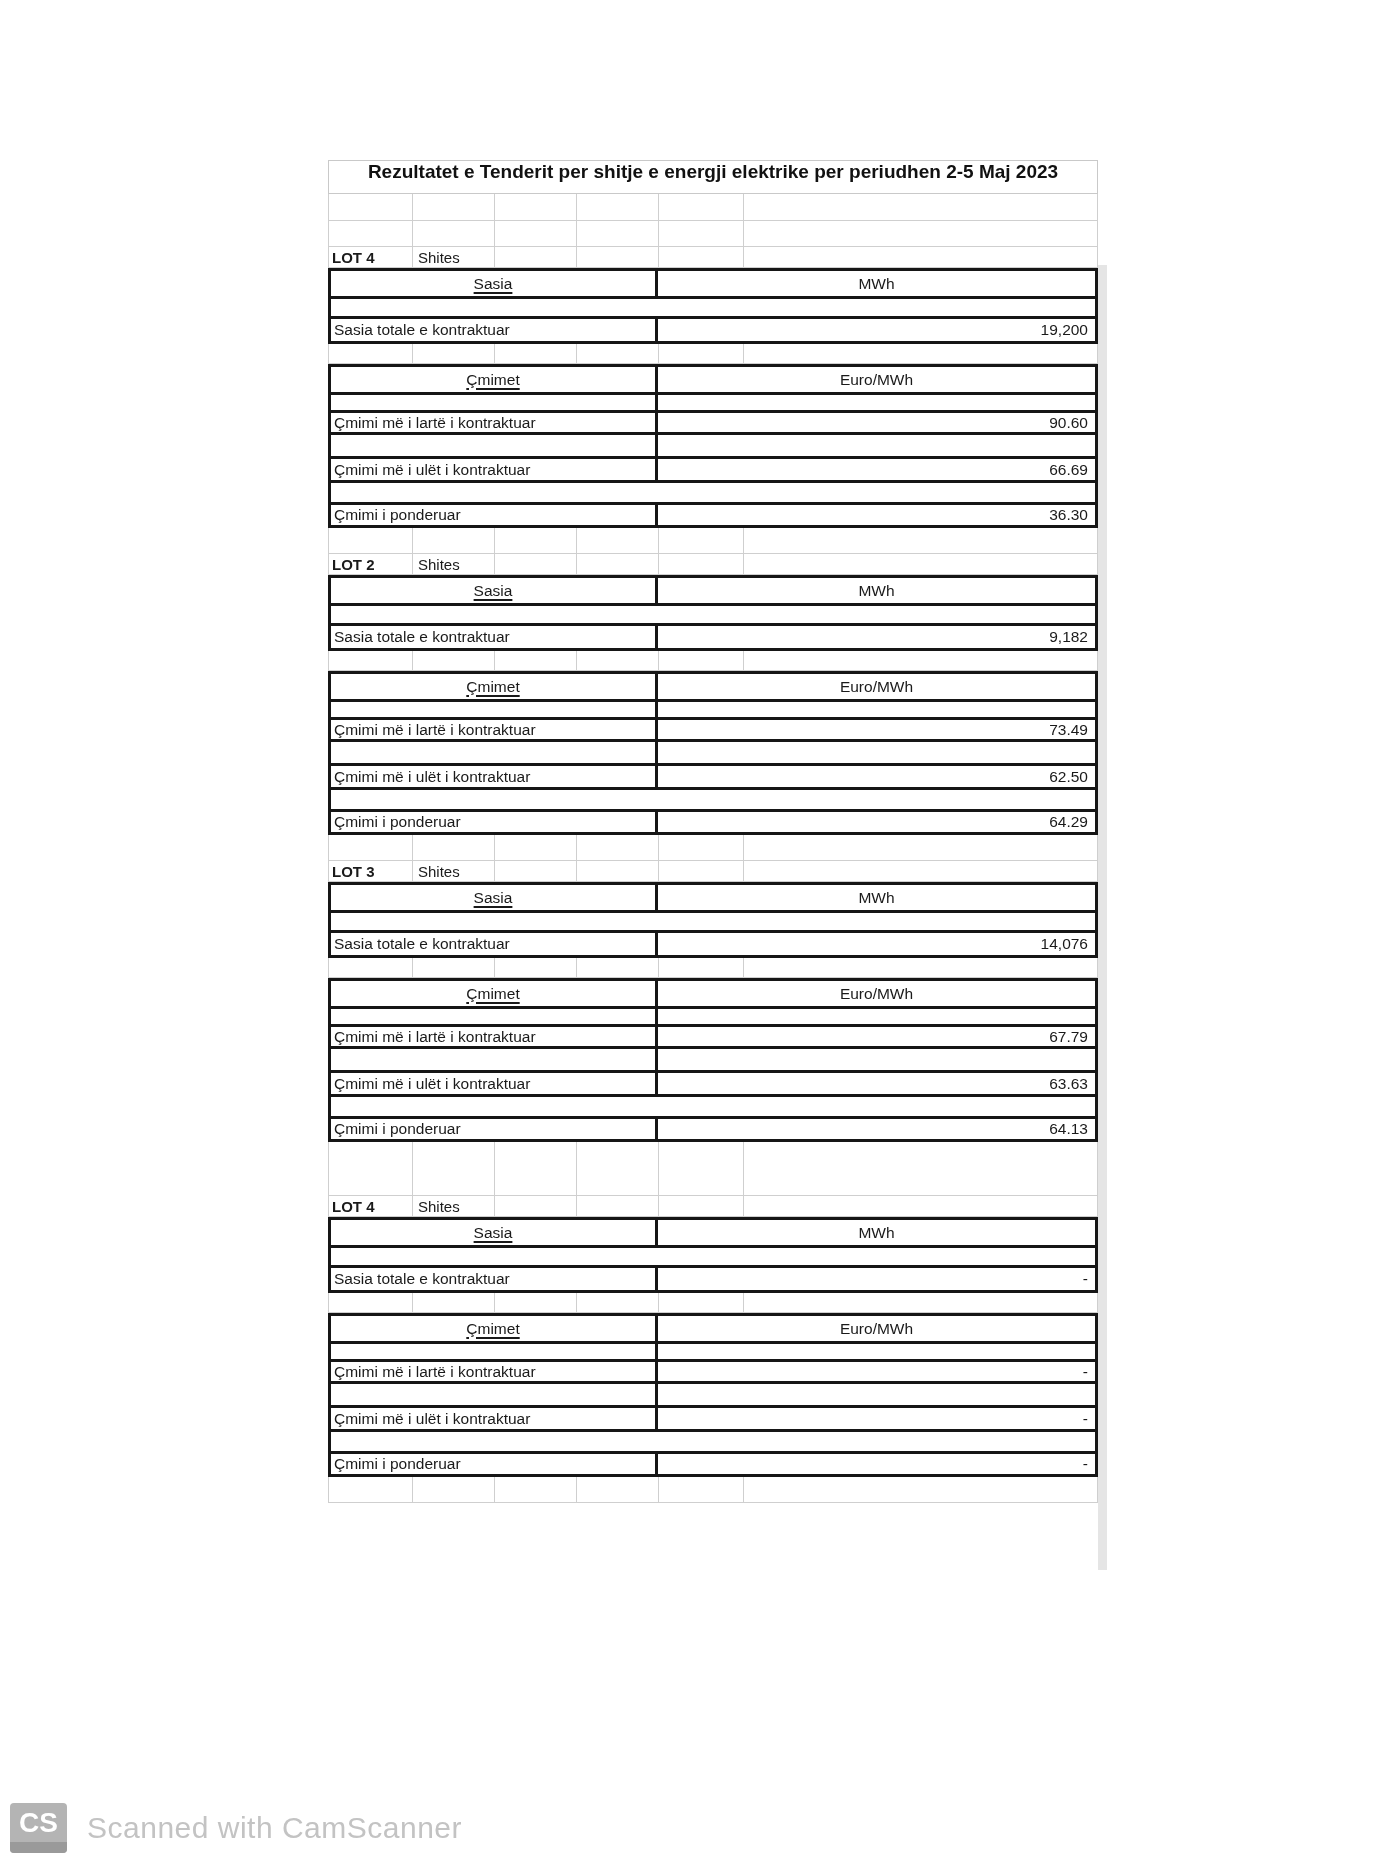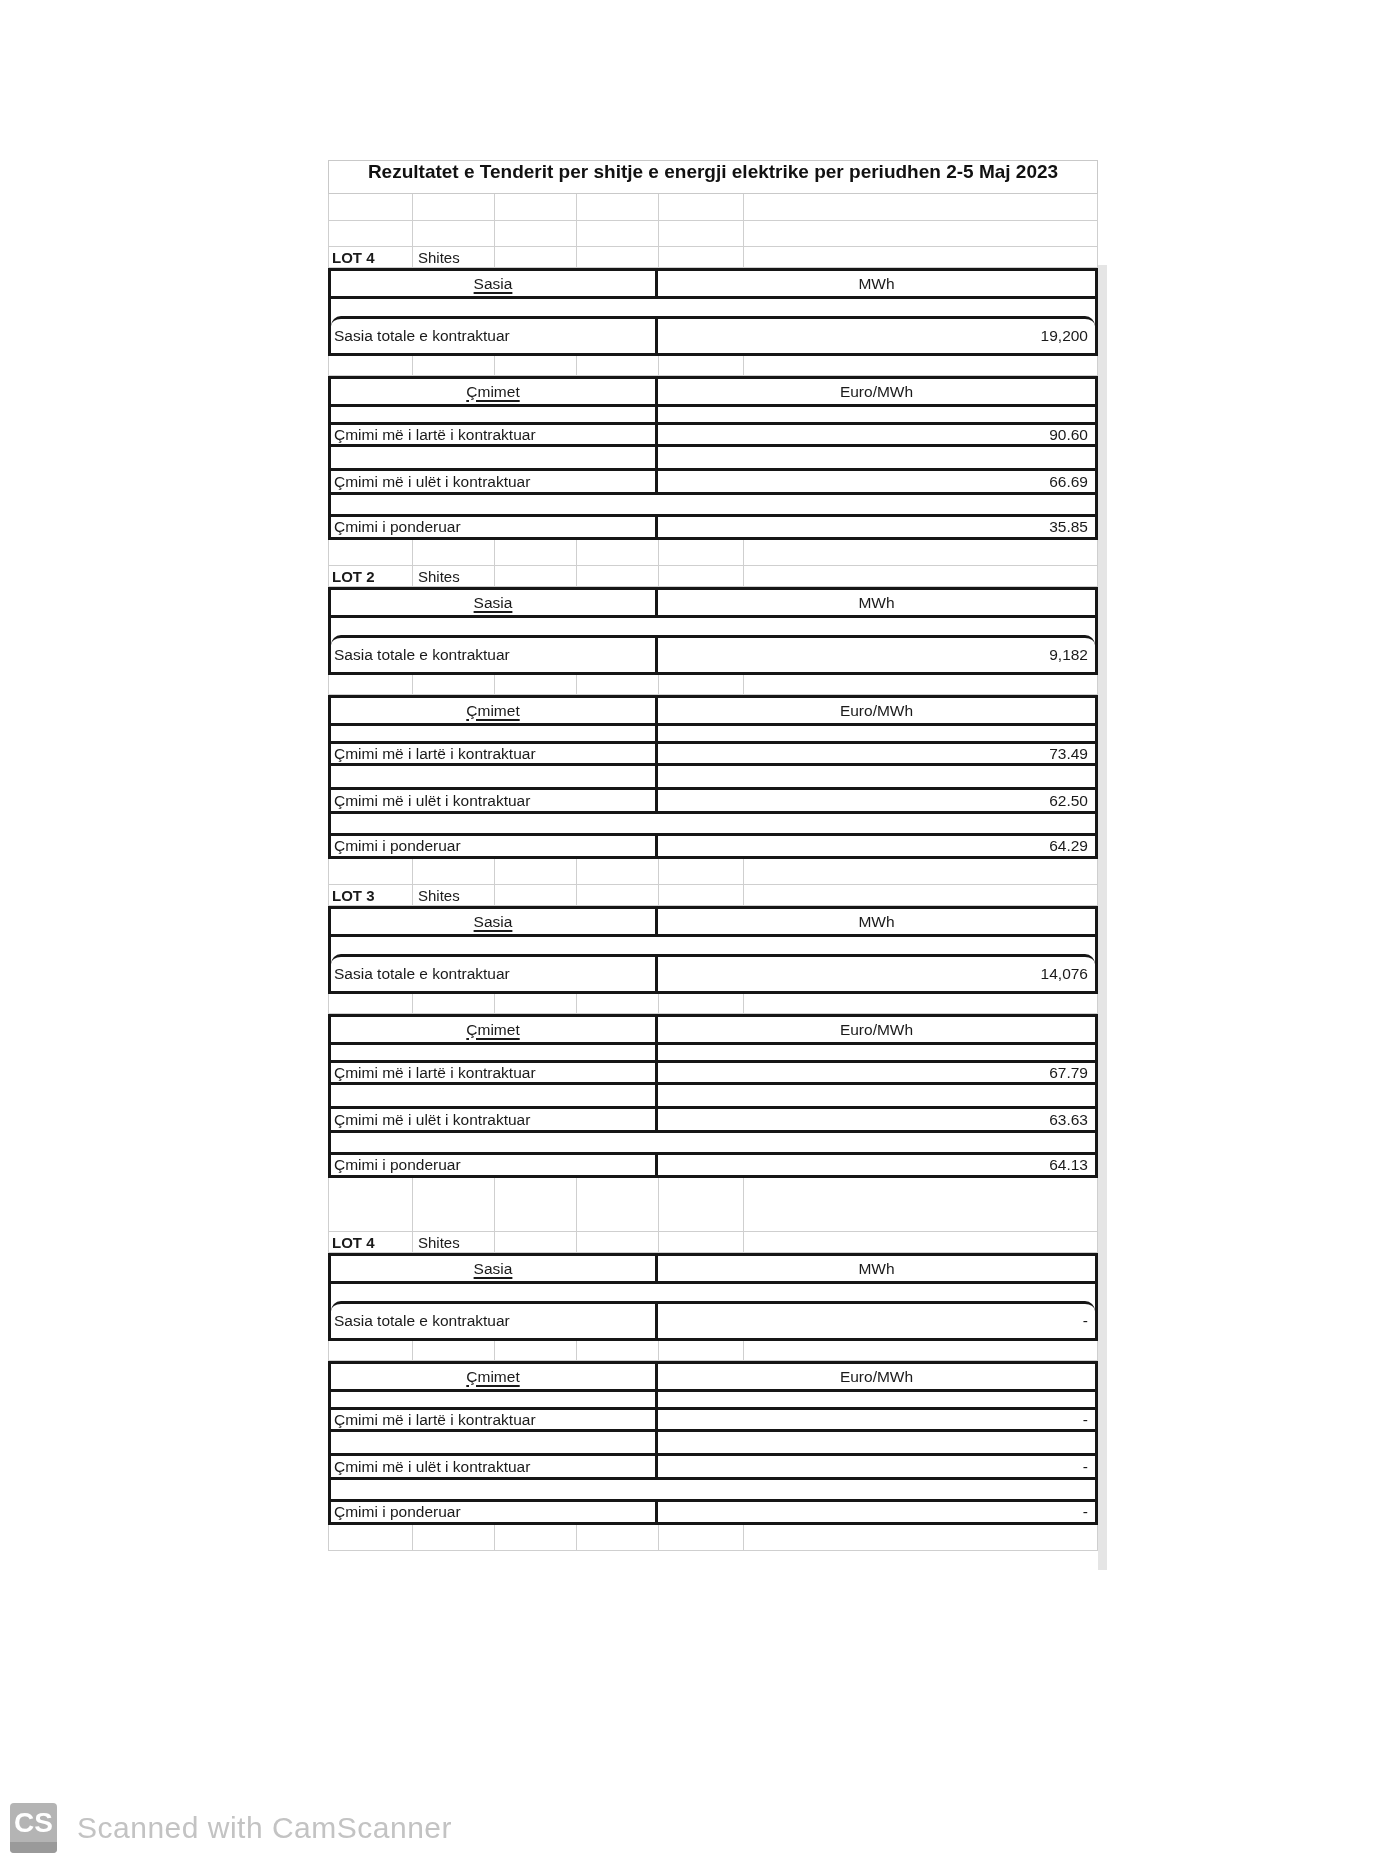--- a/index.html
+++ b/index.html
@@ -33,35 +33,35 @@
   .brow .lcell{box-sizing:border-box;width:327px;flex:none;height:100%;
                display:flex;align-items:center;}
   .brow.split .lcell{border-right:3px solid #161616;}
   .brow .rcell{flex:1;height:100%;display:flex;align-items:center;}
   .brow .lcell.center, .brow .rcell.center{justify-content:center;}
   .brow .rcell.num{justify-content:flex-end;padding-right:7px;}
   .brow .lcell.label{padding-left:3px;}
   .fz{font-size:15.5px;}
   .u{text-decoration:underline;text-underline-offset:3px;text-decoration-thickness:2px;}
 
-  .h-hdr{height:25px;text-align:right;} .h-sp1{height:20px;} .h-dat{height:37px;border-radius:10px;}
+  .h-hdr{height:25px;text-align:right;} .h-sp1{height:20px;} .h-dat{height:25px;}
   .p-hdr{height:25px;} .p-spA{height:18px;} .p-datA{height:22px;}
   .p-spB{height:24px;} .p-datB{height:24px;} .p-spC{height:22px;} .p-datC{height:23px;}
 
   .light-mid{height:20px;}
   .section-spacer{height:26px;}
   .lot-section.extra .section-spacer{height:54px;}
 
   
   .scan-shadow{position:absolute;left:770px;top:105px;width:9px;height:1305px;
                background:#e0e0e0;opacity:.85;}
 
   
   .watermark{position:absolute;left:10px;top:1803px;display:flex;align-items:center;}
-  .cs-logo{position:relative;width:47px;height:50px;background:#b4b4b4;border-radius:4px;
+  .cs-logo{position:relative;width:57px;height:50px;background:#b4b4b4;border-radius:4px;
            flex:none;overflow:hidden;}
   .cs-logo .cs-letters{position:absolute;top:1px;left:0;right:0;text-align:center;
            font-weight:bold;font-size:28px;color:#ffffff;line-height:38px;}
   .cs-logo .cs-strip{position:absolute;left:0;right:0;bottom:0;height:11px;background:#9a9a9a;}
   .wm-text{margin-left:20px;font-size:30px;color:#c3c3c3;letter-spacing:0.5px;}
 </style>
 </head>
 <body>
 
 <div class="page">
@@ -171,21 +171,21 @@
       </div>
       <div class="brow p-spC">
         <div class="lcell"></div>
         <div class="rcell"></div>
       </div>
       <div class="brow split p-datC">
         <div class="lcell label">
           <span class="fz">Çmimi i ponderuar</span>
         </div>
         <div class="rcell num">
-          <span class="fz">35.85</span>
+          <span class="fz">36.30</span>
         </div>
       </div>
     </div>
 
     <div class="grid-row section-spacer">
       <div class="gc c0"></div>
             <div class="gc c1"></div>
             <div class="gc c2"></div>
             <div class="gc c3"></div>
             <div class="gc c4"></div>

